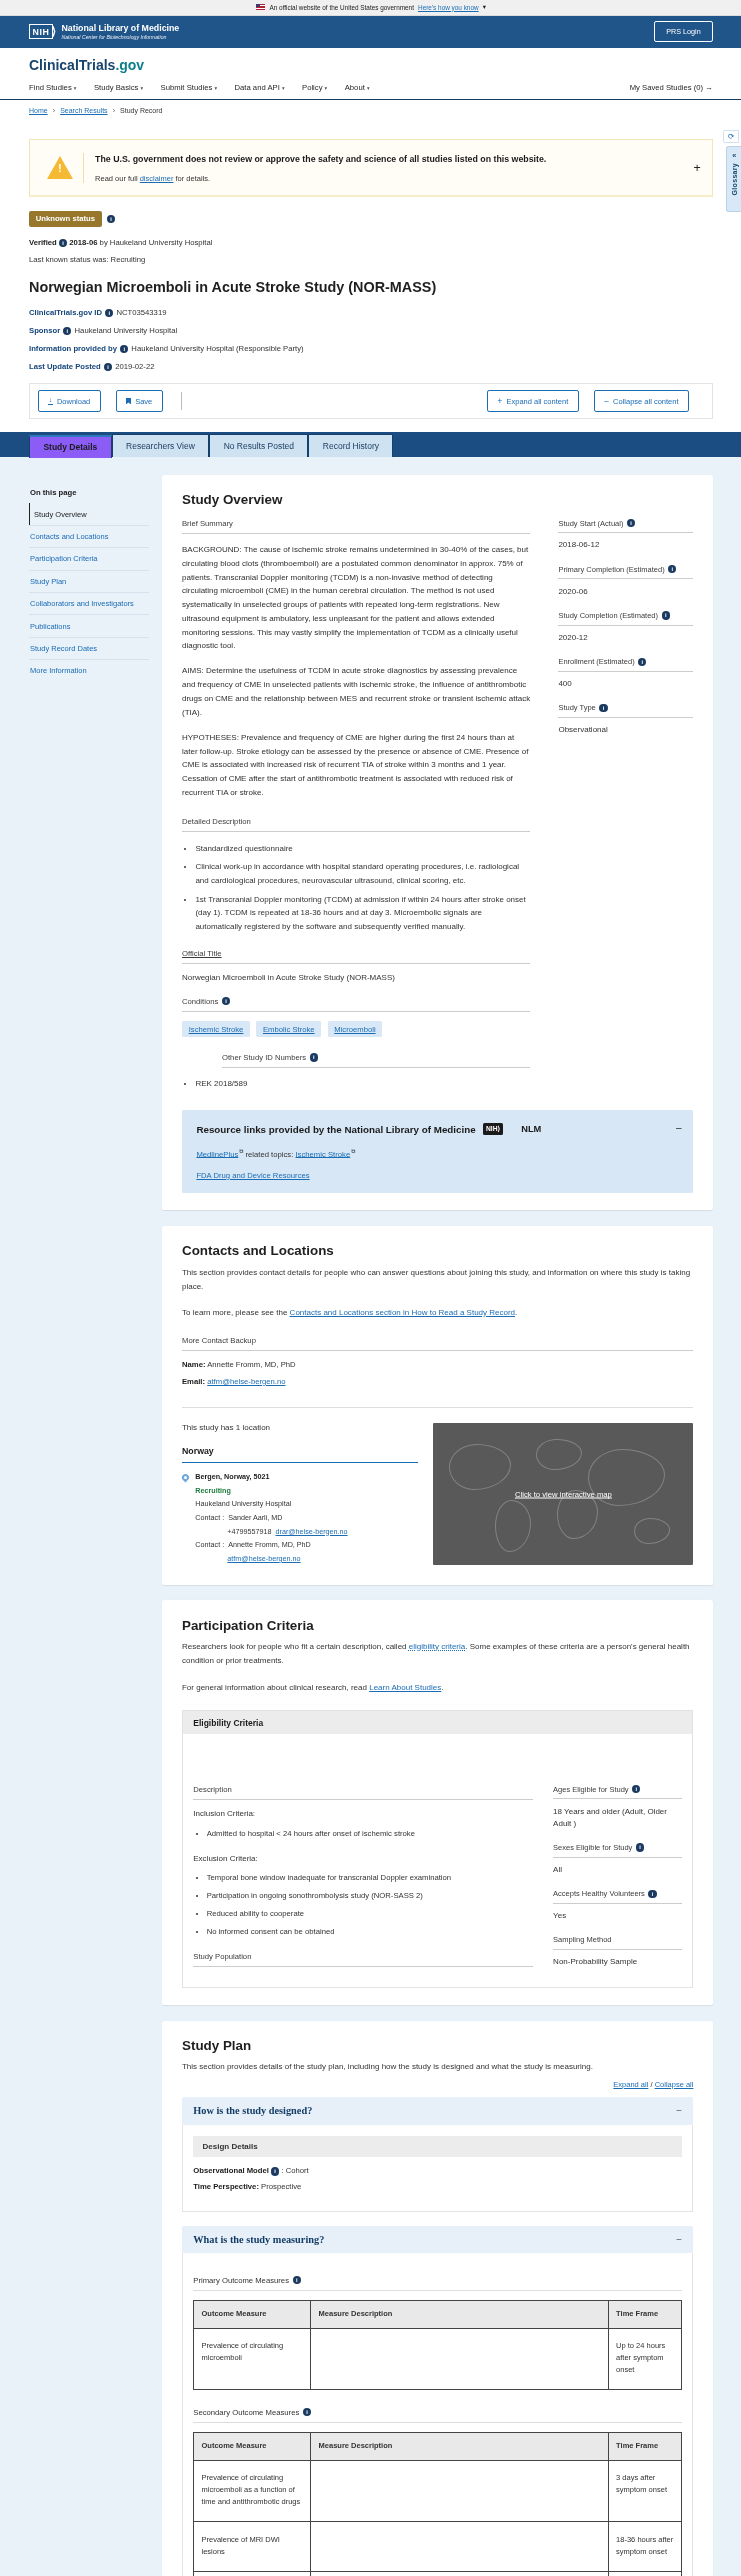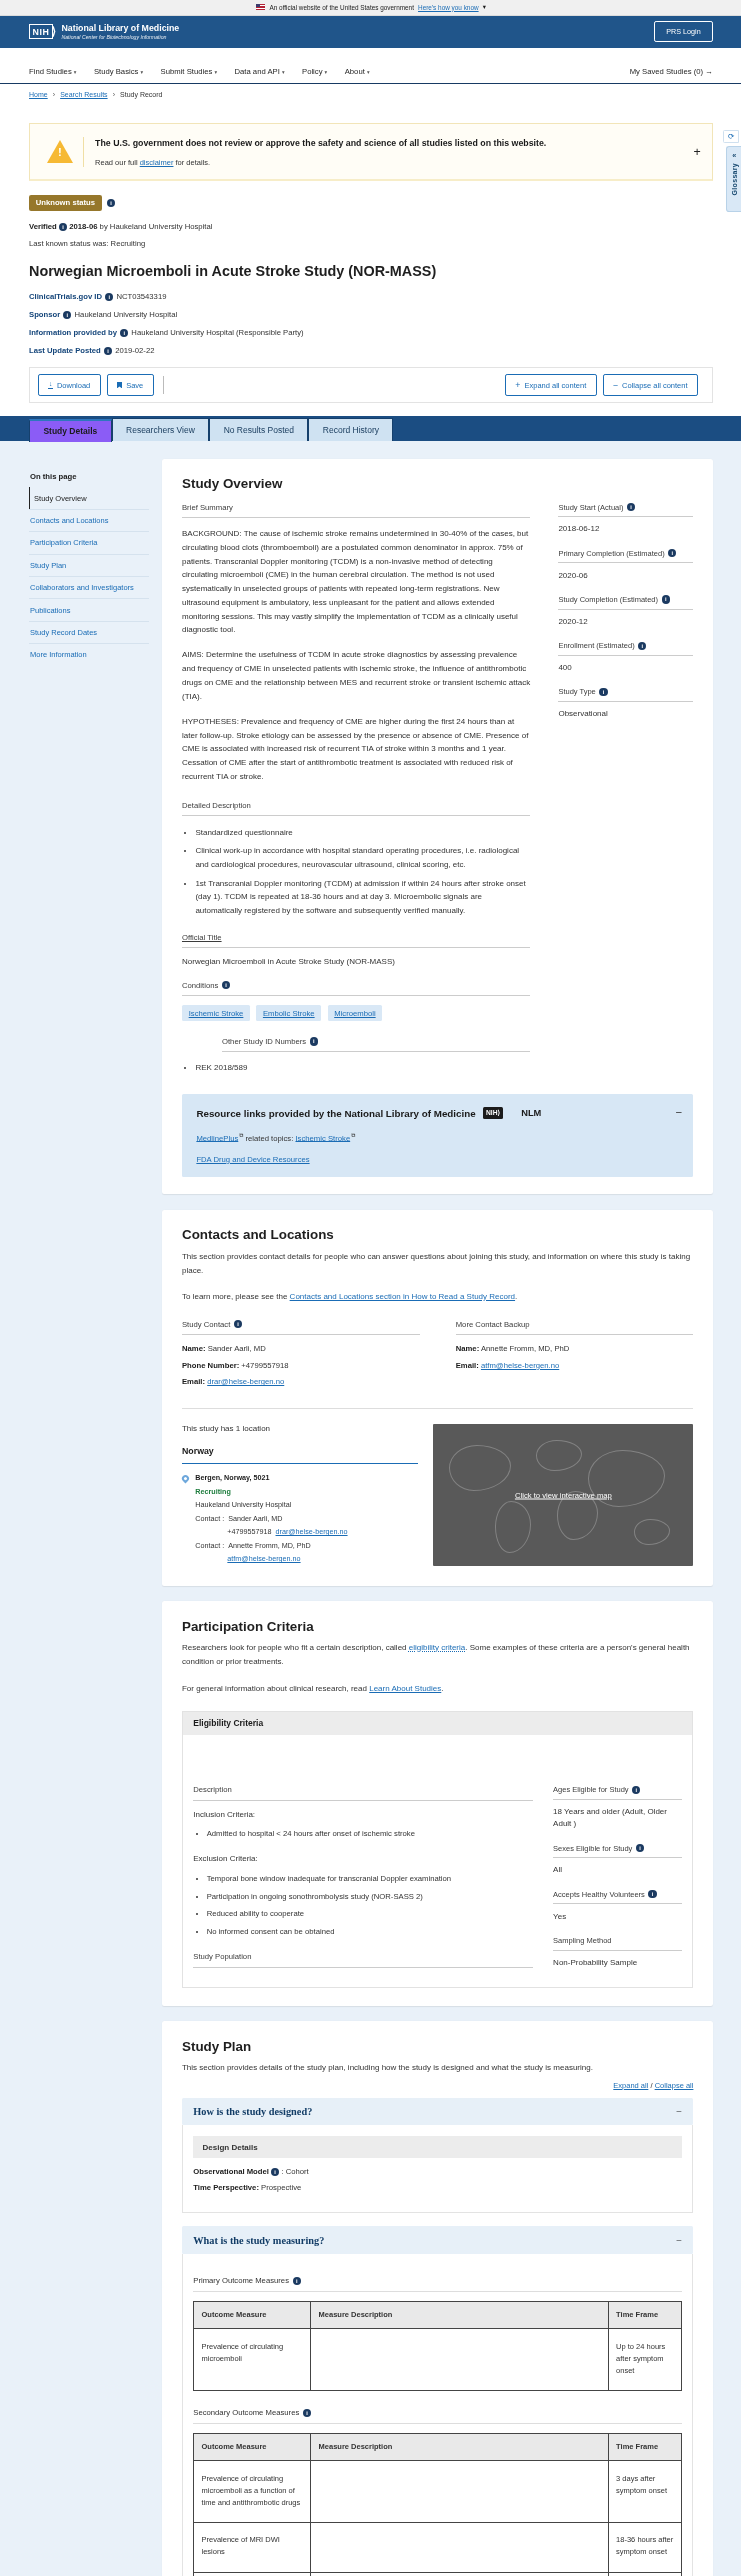--- a/index.html
+++ b/index.html
@@ -60,21 +60,21 @@
   .verified-row b { color:#1b1b1b; }
   .lastknown { margin-top:8.2px; font-size:7.7px; }
   h1.study-title { margin-top:14.4px; font-size:14.4px; color:#1f1f1f; }
   .meta-rows { margin-top:13.4px; }
   .meta-row { margin-bottom:8.8px; font-size:7.7px; }
   .meta-row .lbl { color:#14457a; font-weight:bold; margin-right:3.1px; }
   .meta-row .val { margin-left:3.1px; color:#333; }
 
   
   .toolbar { margin-top:12.4px; border:0.5px solid #e3e3e3; background:#fff; display:flex; align-items:center; padding:6.2px 8.2px; }
-  .tb-btn { display:inline-flex; align-items:center; gap:4.1px; border:0.5px solid #1a6cb5; color:#1a6cb5; background:#fff; border-radius:2.1px; font-size:7.5px; padding:5.2px 9.3px; margin-right:6px; cursor:pointer; }
+  .tb-btn { display:inline-flex; align-items:center; gap:4.1px; border:0.5px solid #1a6cb5; color:#1a6cb5; background:#fff; border-radius:2.1px; font-size:7.5px; padding:5.2px 9.3px; margin-right:15px; cursor:pointer; }
   .dl-ico { display:inline-block; border-bottom:1px solid #1a6cb5; padding:0 0.5px 0.5px; font-size:6.7px; line-height:6.2px; }
   .bm-ico { display:inline-block; width:5.2px; height:6.7px; background:#1a6cb5; clip-path:polygon(0 0,100% 0,100% 100%,50% 70%,0 100%); }
   .tb-sep { width:0.5px; height:17.5px; background:#bbb; margin:0 3.1px; }
   .tb-right { margin-left:auto; display:flex; }
   .pm { font-size:8.8px; line-height:7.2px; }
 
   
   .tabs-bar { margin-top:13.4px; background:#1b4d82; height:25px; display:flex; align-items:flex-end; padding:0 29px; }
   .tab { font-size:8.5px; padding:6.2px 13.4px; border:0.5px solid #16406c; border-bottom:none; background:#cfe2f2; color:#173a5c; cursor:pointer; }
   .tab.active { background:#8b5cf6; color:#1b1b1b; font-weight:bold; border-top:2.1px solid #2e77bd; padding-top:4.6px; position:relative; top:0.5px; }
@@ -183,20 +183,21 @@
     </span>
     <span class="nlm-titles">
       <div class="t1">National Library of Medicine</div>
       <div class="t2">National Center for Biotechnology Information</div>
     </span>
   </div>
   <button class="prs-btn">PRS Login</button>
 </div>
 
 <div class="site-header">
+  <div class="brand"><span>ClinicalTrials</span><span class="suffix">.gov</span></div>
   <div class="main-nav">
     <span class="nav-item"><span>Find Studies</span><span class="caret">▾</span></span>
     <span class="nav-item"><span>Study Basics</span><span class="caret">▾</span></span>
     <span class="nav-item"><span>Submit Studies</span><span class="caret">▾</span></span>
     <span class="nav-item"><span>Data and API</span><span class="caret">▾</span></span>
     <span class="nav-item"><span>Policy</span><span class="caret">▾</span></span>
     <span class="nav-item"><span>About</span><span class="caret">▾</span></span>
     <span class="saved"><span>My Saved Studies (0)</span> <span>→</span></span>
   </div>
 </div>
@@ -387,29 +388,20 @@
           </div>
         </div>
       </div>
 
       <div class="card">
         <h2>Contacts and Locations</h2>
         <p class="card-desc">This section provides contact details for people who can answer questions about joining this study, and information on where this study is taking place.</p>
         <p class="card-desc" style="margin-top:11.3px;"><span>To learn more, please see the </span><a href="#">Contacts and Locations section in How to Read a Study Record</a><span>.</span></p>
 
         <div class="contact-cols">
-          <div class="contact-col">
-            <div class="sec-label">
-                <span>Study Contact</span>
-                <span class="info-icon">i</span>
-              </div>
-            <div class="c-row"><b>Name:</b> <span>Sander Aarli, MD</span></div>
-            <div class="c-row"><b>Phone Number:</b> <span>+4799557918</span></div>
-            <div class="c-row"><b>Email:</b> <a href="#">drar@helse-bergen.no</a></div>
-          </div>
           <div class="contact-col">
             <div class="sec-label">
                 <span>More Contact Backup</span>
               </div>
             <div class="c-row"><b>Name:</b> <span>Annette Fromm, MD, PhD</span></div>
             <div class="c-row"><b>Email:</b> <a href="#">atfm@helse-bergen.no</a></div>
           </div>
         </div>
 
         <div class="contacts-hr"></div>

